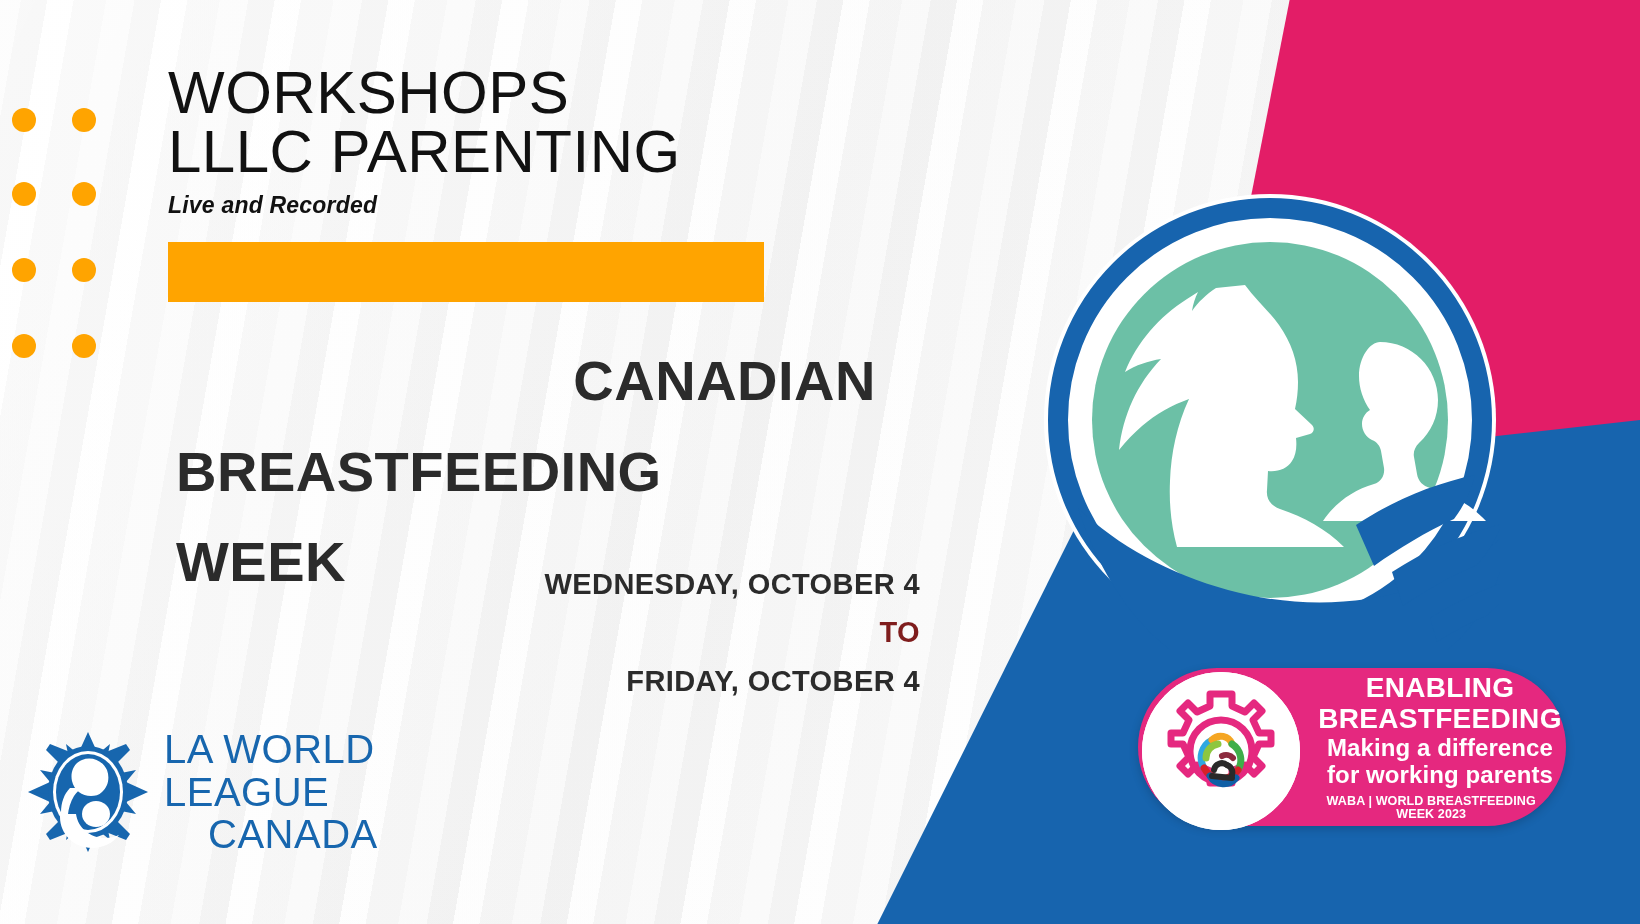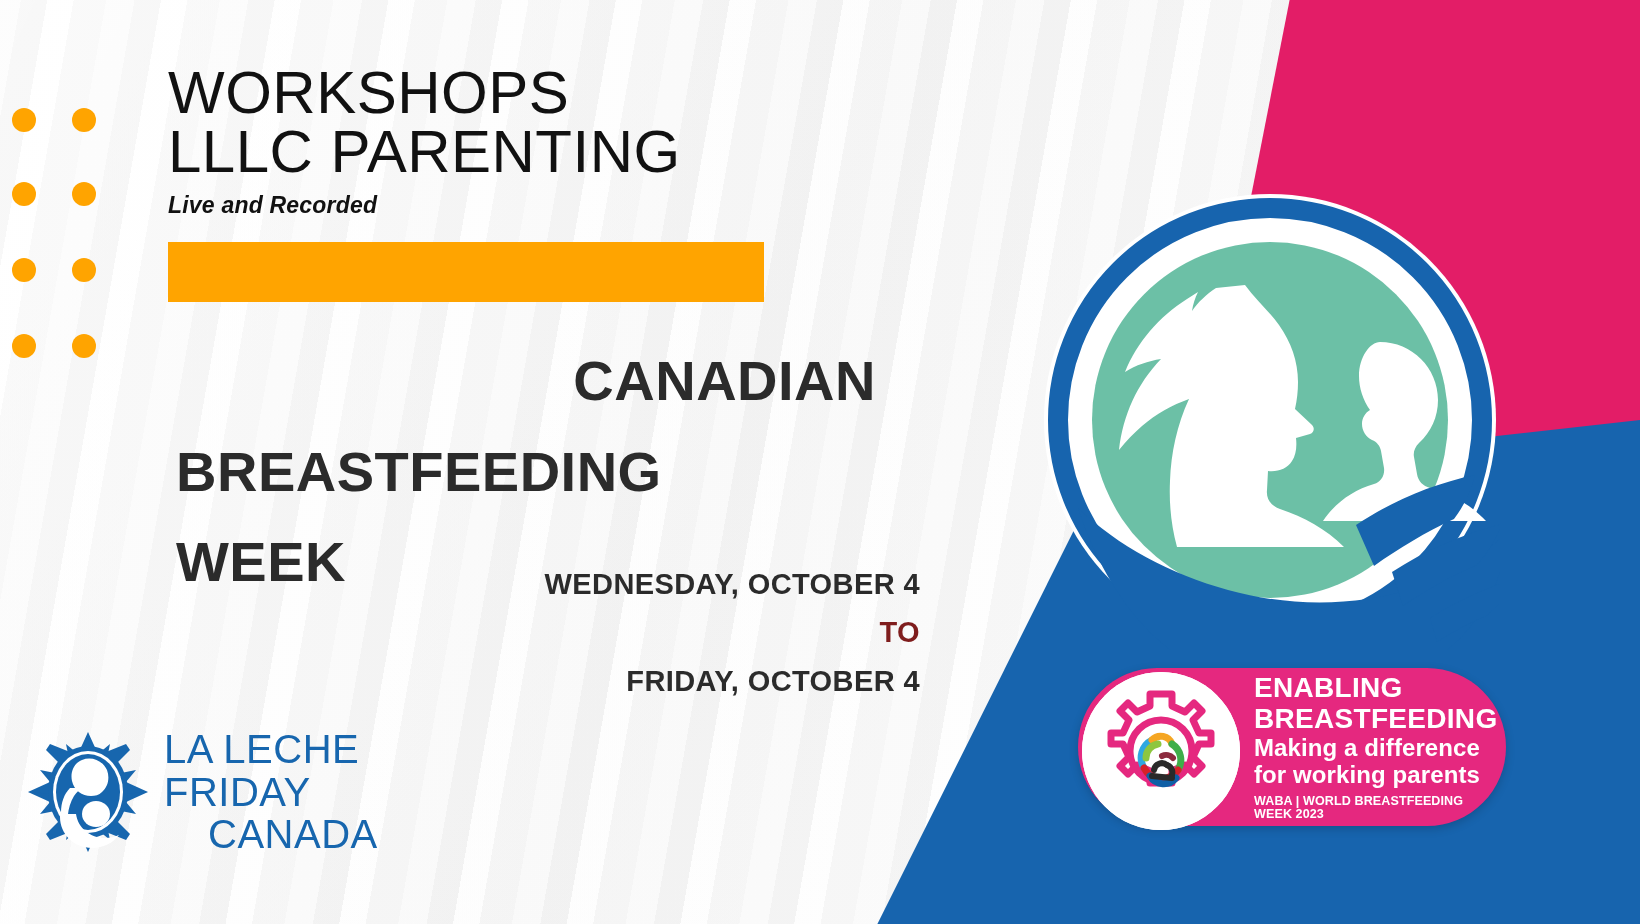--- a/index.html
+++ b/index.html
@@ -172,28 +172,29 @@
     font-size: 40px;
     font-weight: 400;
     line-height: 1.07;
     letter-spacing: 0.5px;
   }
   .lllc-words .w2 { display: block; margin-left: 44px; }
 
   
   .wbw-badge {
     position: absolute;
-    left: 1078px;
+    left: 1138px;
     top: 668px;
     width: 428px;
     height: 158px;
     border-radius: 83px;
     display: flex;
     align-items: center;
     box-shadow: 0 3px 10px rgba(0,0,0,0.18);
+    text-align: center;
   }
   .wbw-disc {
     position: absolute;
     left: 4px;
     top: 4px;
     width: 158px;
     height: 158px;
     border-radius: 50%;
     background: #ffffff;
   }
@@ -359,21 +360,21 @@
         <path fill="#ffffff" d="M56 30 c10 -4 21 1 25 10 c3 8 1 17 -5 22 c-3 3 -7 4 -11 4 c-9 0 -17 -6 -19 -15 c-2 -9 2 -18 10 -21z"></path>
 
         <path fill="#ffffff" d="M44 58 c-6 6 -9 15 -9 24 c0 9 3 17 9 23 c-4 -13 -3 -27 4 -39 c3 -4 5 -6 8 -8 z"></path>
 
         <ellipse cx="70" cy="84" rx="14" ry="13" fill="#ffffff"></ellipse>
 
         <path fill="#ffffff" d="M50 84 c2 14 14 24 29 24 c5 0 10 -1 14 -3 c-6 8 -16 13 -27 13 c-18 0 -32 -14 -32 -31 c0 -1 0 -2 0 -3z"></path>
       </svg>
     </div>
     <div class="lllc-words" style="color: rgb(23, 102, 174);">
-      <span class="w1">LA LECHE FRIDAY</span>
+      <span class="w1">LA WORLD LEAGUE</span>
       <span class="w2">CANADA</span>
     </div>
   </div>
 
   <div class="wbw-badge" style="background: rgb(229, 40, 127);">
     <div class="wbw-disc">
       <svg viewBox="0 0 158 158" xmlns="http://www.w3.org/2000/svg">
         <circle cx="79" cy="79" r="79" fill="#ffffff"></circle>
 
         <g fill="none" stroke="#E5287F" stroke-width="7" stroke-linejoin="round">

